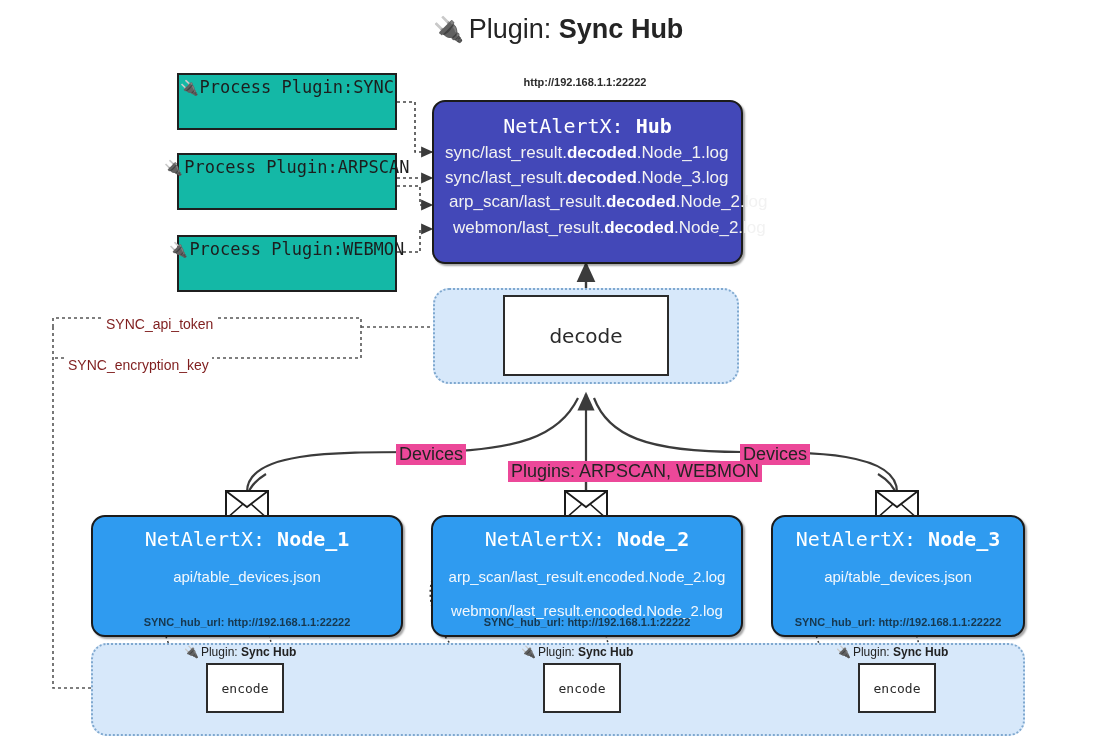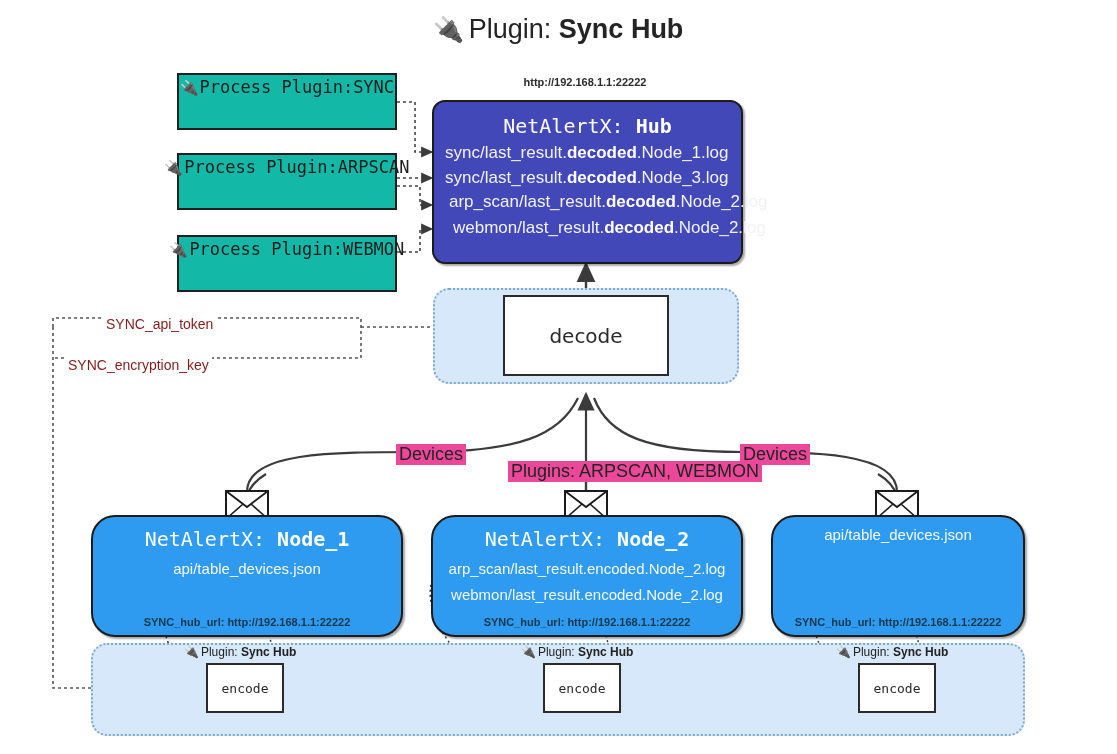--- a/index.html
+++ b/index.html
@@ -34,26 +34,26 @@
   #hub .hline b{font-weight:bold;color:#ffffff;}
 
   
   .band{background:#d7e8fa;border:2px dotted #7fa8cf;border-radius:16px;}
   .whitebox{background:#ffffff;border:2px solid #2b2b2b;
             display:flex;align-items:center;justify-content:center;
             font-family:"DejaVu Sans","Liberation Sans",sans-serif;color:#2a2a2a;}
   #decodebox{font-size:20px;}
 
   
-  .nodebox{background:#2f9bf0;border:2px solid #1b1b1b;border-radius:24px;
+  .nodebox{background:#2f9bf0;border:2px solid #1b1b1b;border-radius:14px;
            box-shadow:2px 2px 2px rgba(0,0,0,.35);}
   .nodebox .ntitle{color:#ffffff;font-family:"DejaVu Sans Mono","Liberation Mono",monospace;
            font-size:20px;text-align:center;margin-top:10px;}
   .nodebox .ntitle b{font-weight:bold;}
-  .nodebox .nline{color:#f3f8fd;font-size:15px;text-align:center;margin-top:9px;white-space:nowrap;}
+  .nodebox .nline{color:#f3f8fd;font-size:15px;text-align:center;margin-top:17px;white-space:nowrap;}
   .nodebox .nurl{color:#17384f;font-size:11px;text-align:center;position:absolute;
            left:0;right:0;bottom:7px;font-weight:bold;}
 
   
   .plugtag{font-size:12px;color:#222;white-space:nowrap;}
   .plugtag b{font-weight:bold;}
   .plugtag .plug{font-size:12px;margin-right:2px;}
   .encbox{font-size:13px;font-family:"DejaVu Sans Mono","Liberation Mono",monospace;}
 
   
@@ -187,20 +187,24 @@
     <div class="ntitle">
       <span>NetAlertX:</span>
       <b>Node_2</b>
     </div>
     <div class="nline">arp_scan/last_result.encoded.Node_2.log</div>
     <div class="nline" style="">webmon/last_result.encoded.Node_2.log</div>
     <div class="nurl">SYNC_hub_url: http://192.168.1.1:22222</div>
   </div>
 
   <div class="node nodebox" style="left:771px;top:515px;width:254px;height:122px;">
+    <div class="ntitle">
+      <span>NetAlertX:</span>
+      <b>Node_3</b>
+    </div>
     <div class="nline">api/table_devices.json</div>
     <div class="nurl">SYNC_hub_url: http://192.168.1.1:22222</div>
   </div>
 
   <div class="node band" style="left:91px;top:643px;width:934px;height:93px;"></div>
 
   <div class="node plugtag" style="left:184px;top:645px;">
     <span class="plug">🔌</span><span>Plugin:</span> <b>Sync Hub</b>
   </div>
   <div class="node whitebox encbox" style="left:206px;top:663px;width:78px;height:50px;">

